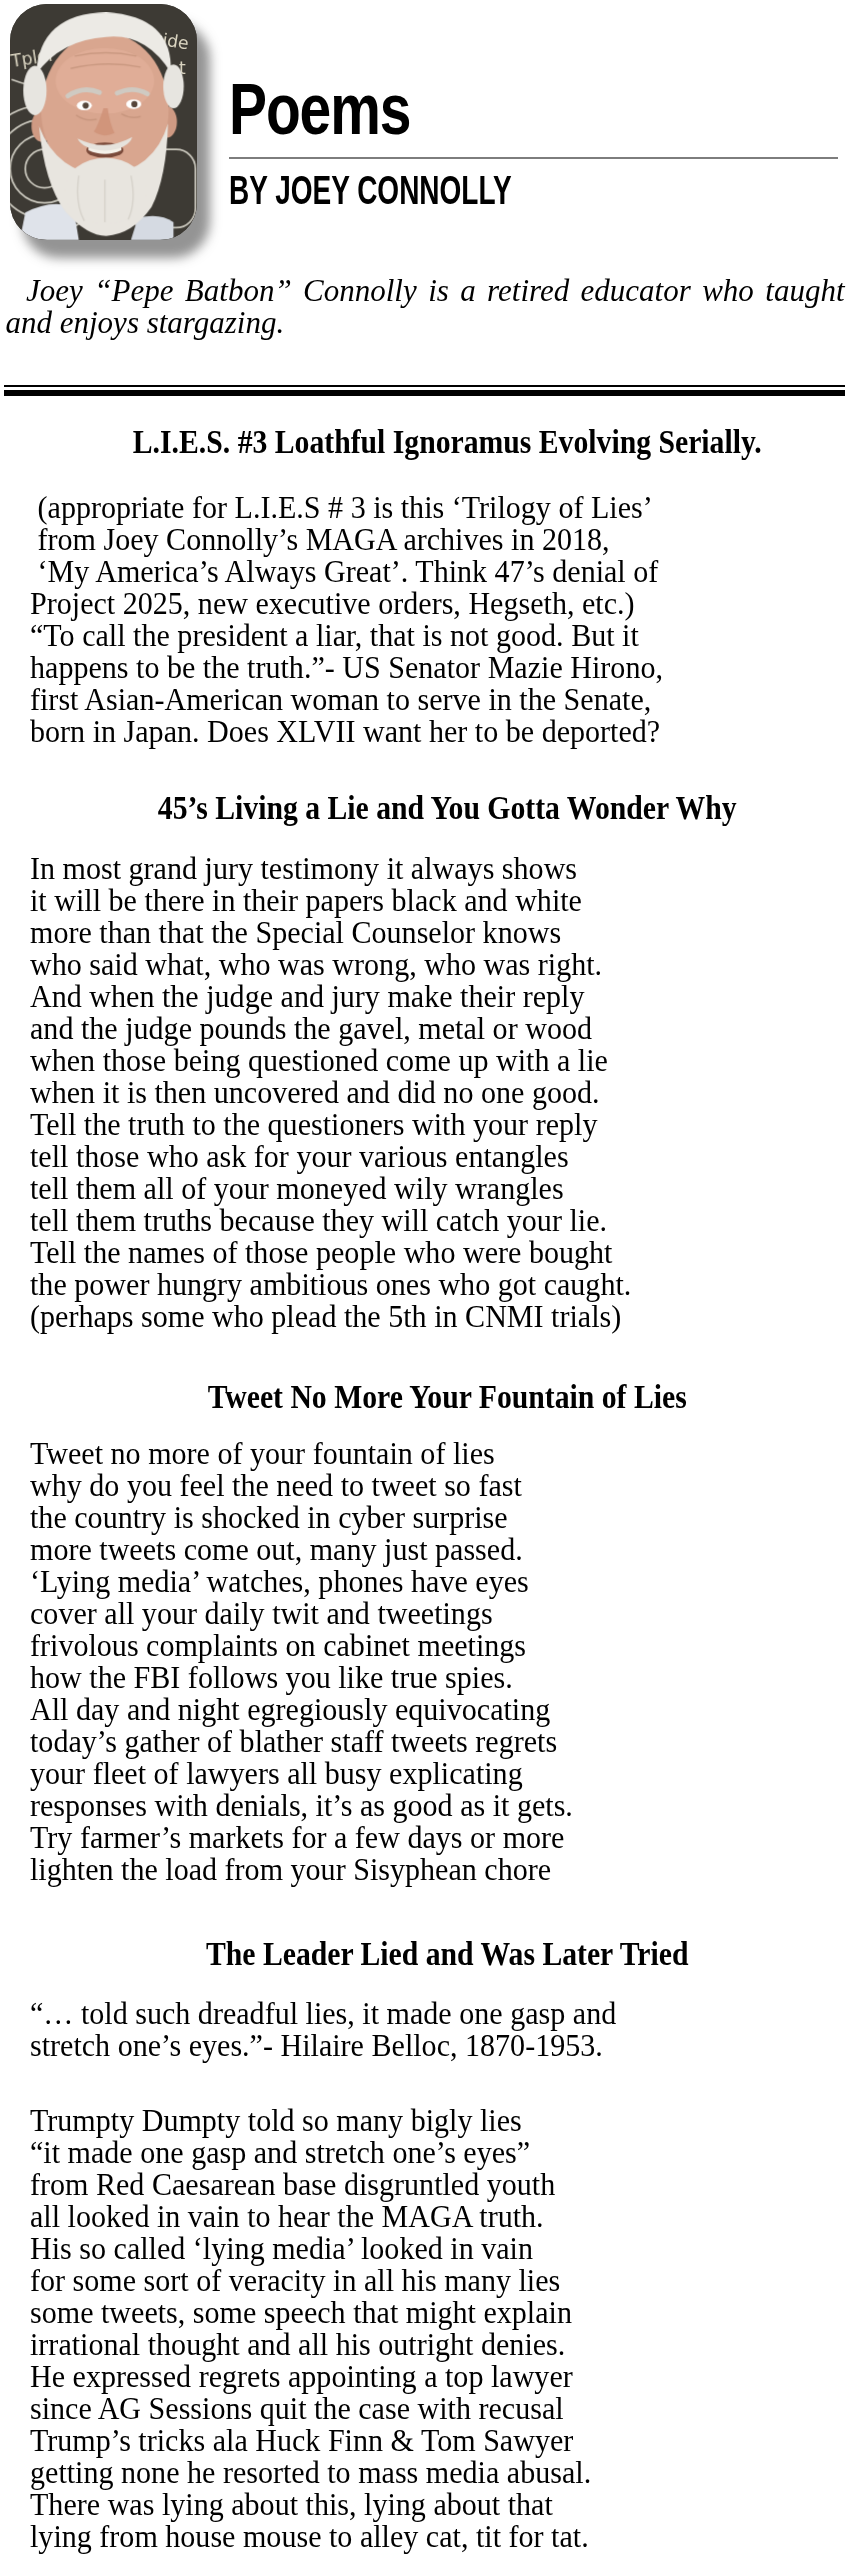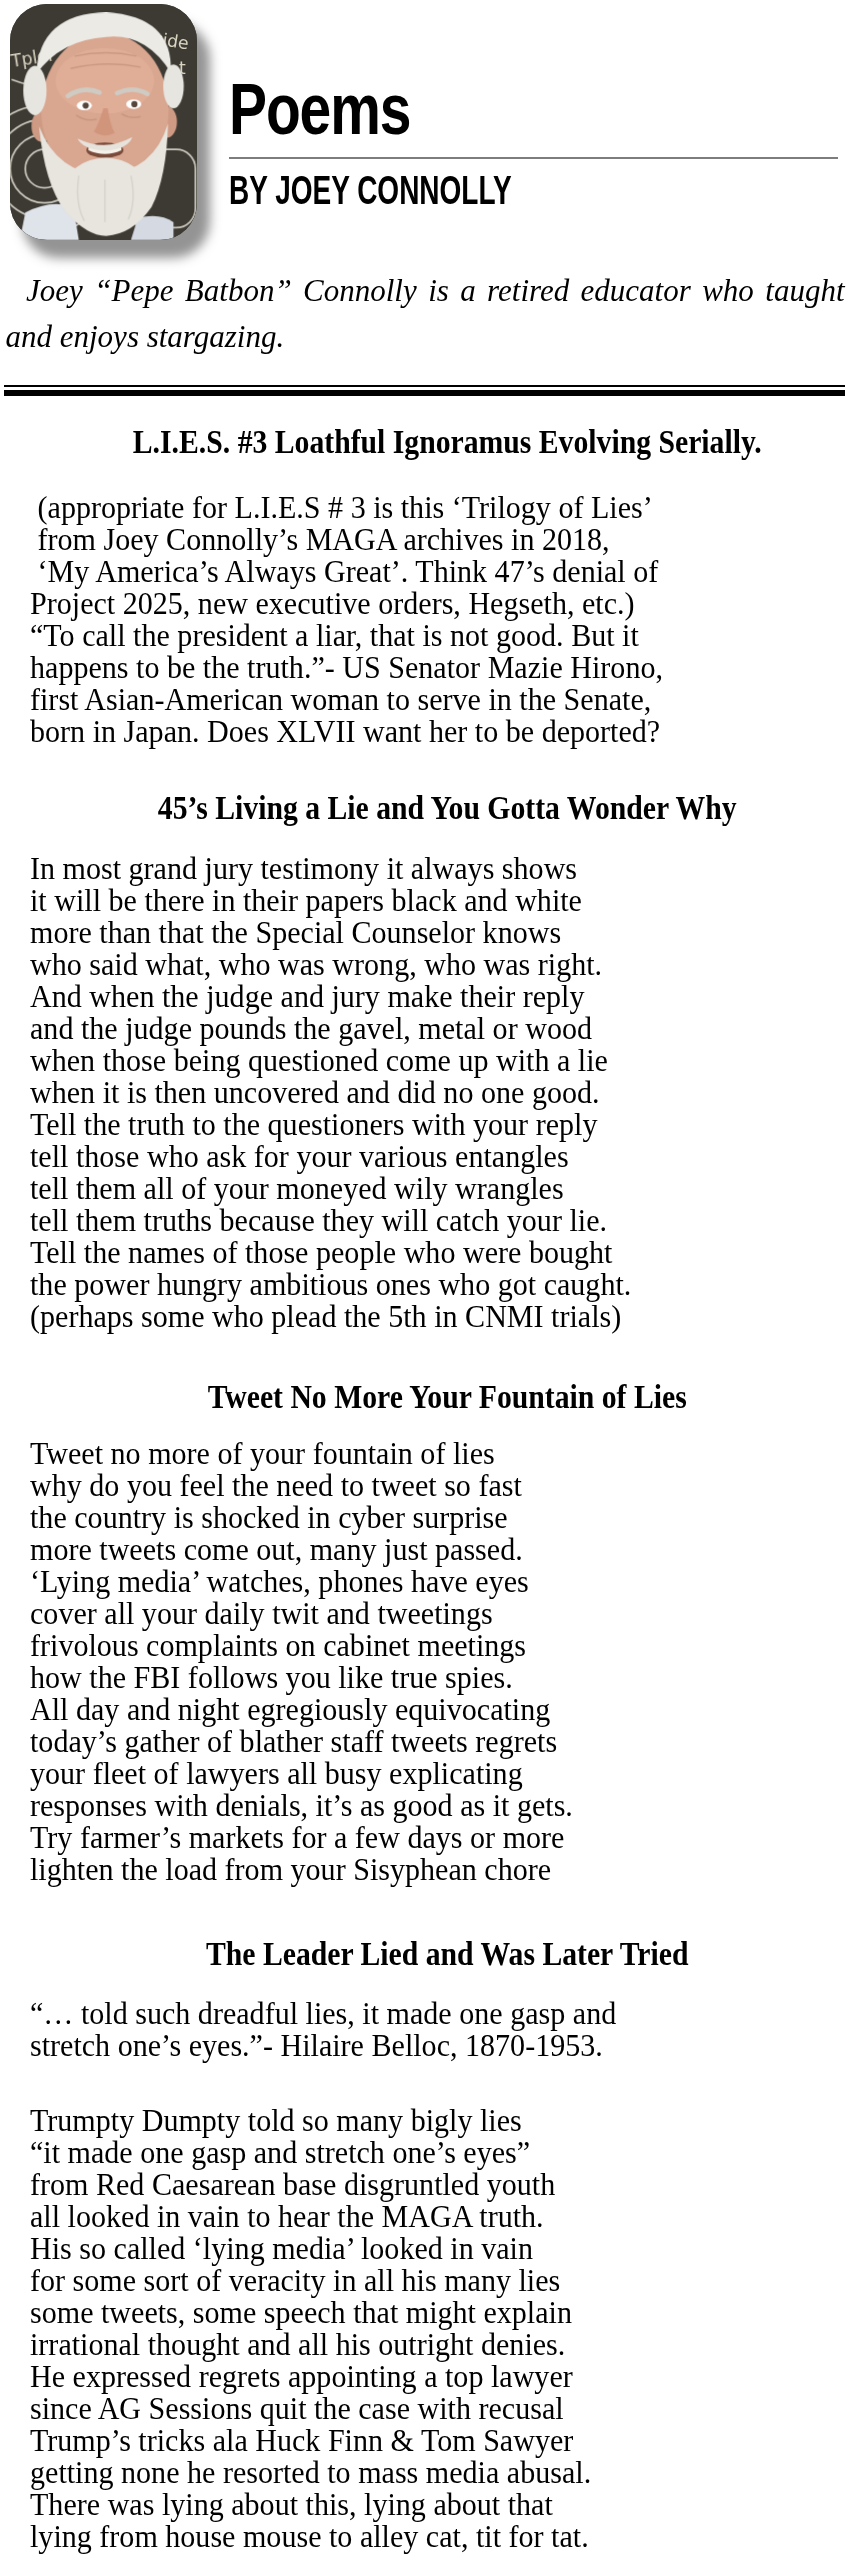--- a/index.html
+++ b/index.html
@@ -16,21 +16,21 @@
   .title-rule{position:absolute;left:229px;top:157px;width:609px;height:2.1px;background:#7d7d7d;}
   .byline{position:absolute;left:229px;top:170px;font-family:"Liberation Sans",sans-serif;
           font-weight:bold;font-size:40px;line-height:41px;
           transform:scaleX(.70);transform-origin:0 0;white-space:pre;}
 
   
   .bio{position:absolute;left:5.5px;top:275px;width:839px;
        font-style:italic;font-size:31px;line-height:32px;}
   .bio .bio-line{text-align:justify;text-align-last:justify;}
   .bio .bio-line:first-child{text-indent:20.6px;}
-  .bio .bio-line:last-child{text-align-last:left;margin-top:14px;}
+  .bio .bio-line:last-child{text-align-last:left;}
 
   
   .double-rule{position:absolute;left:4.1px;top:385px;width:841px;height:3.4px;
                border-top:2.1px solid #000;border-bottom:6.2px solid #000;}
 
   
   .heading{position:absolute;left:0;width:943px;padding-left:25.4px;text-align:center;
            font-weight:bold;font-size:33px;line-height:36px;
            transform:scaleX(.9);transform-origin:0 0;white-space:pre;}
   .textblock{position:absolute;left:30px;font-size:31px;line-height:32px;

